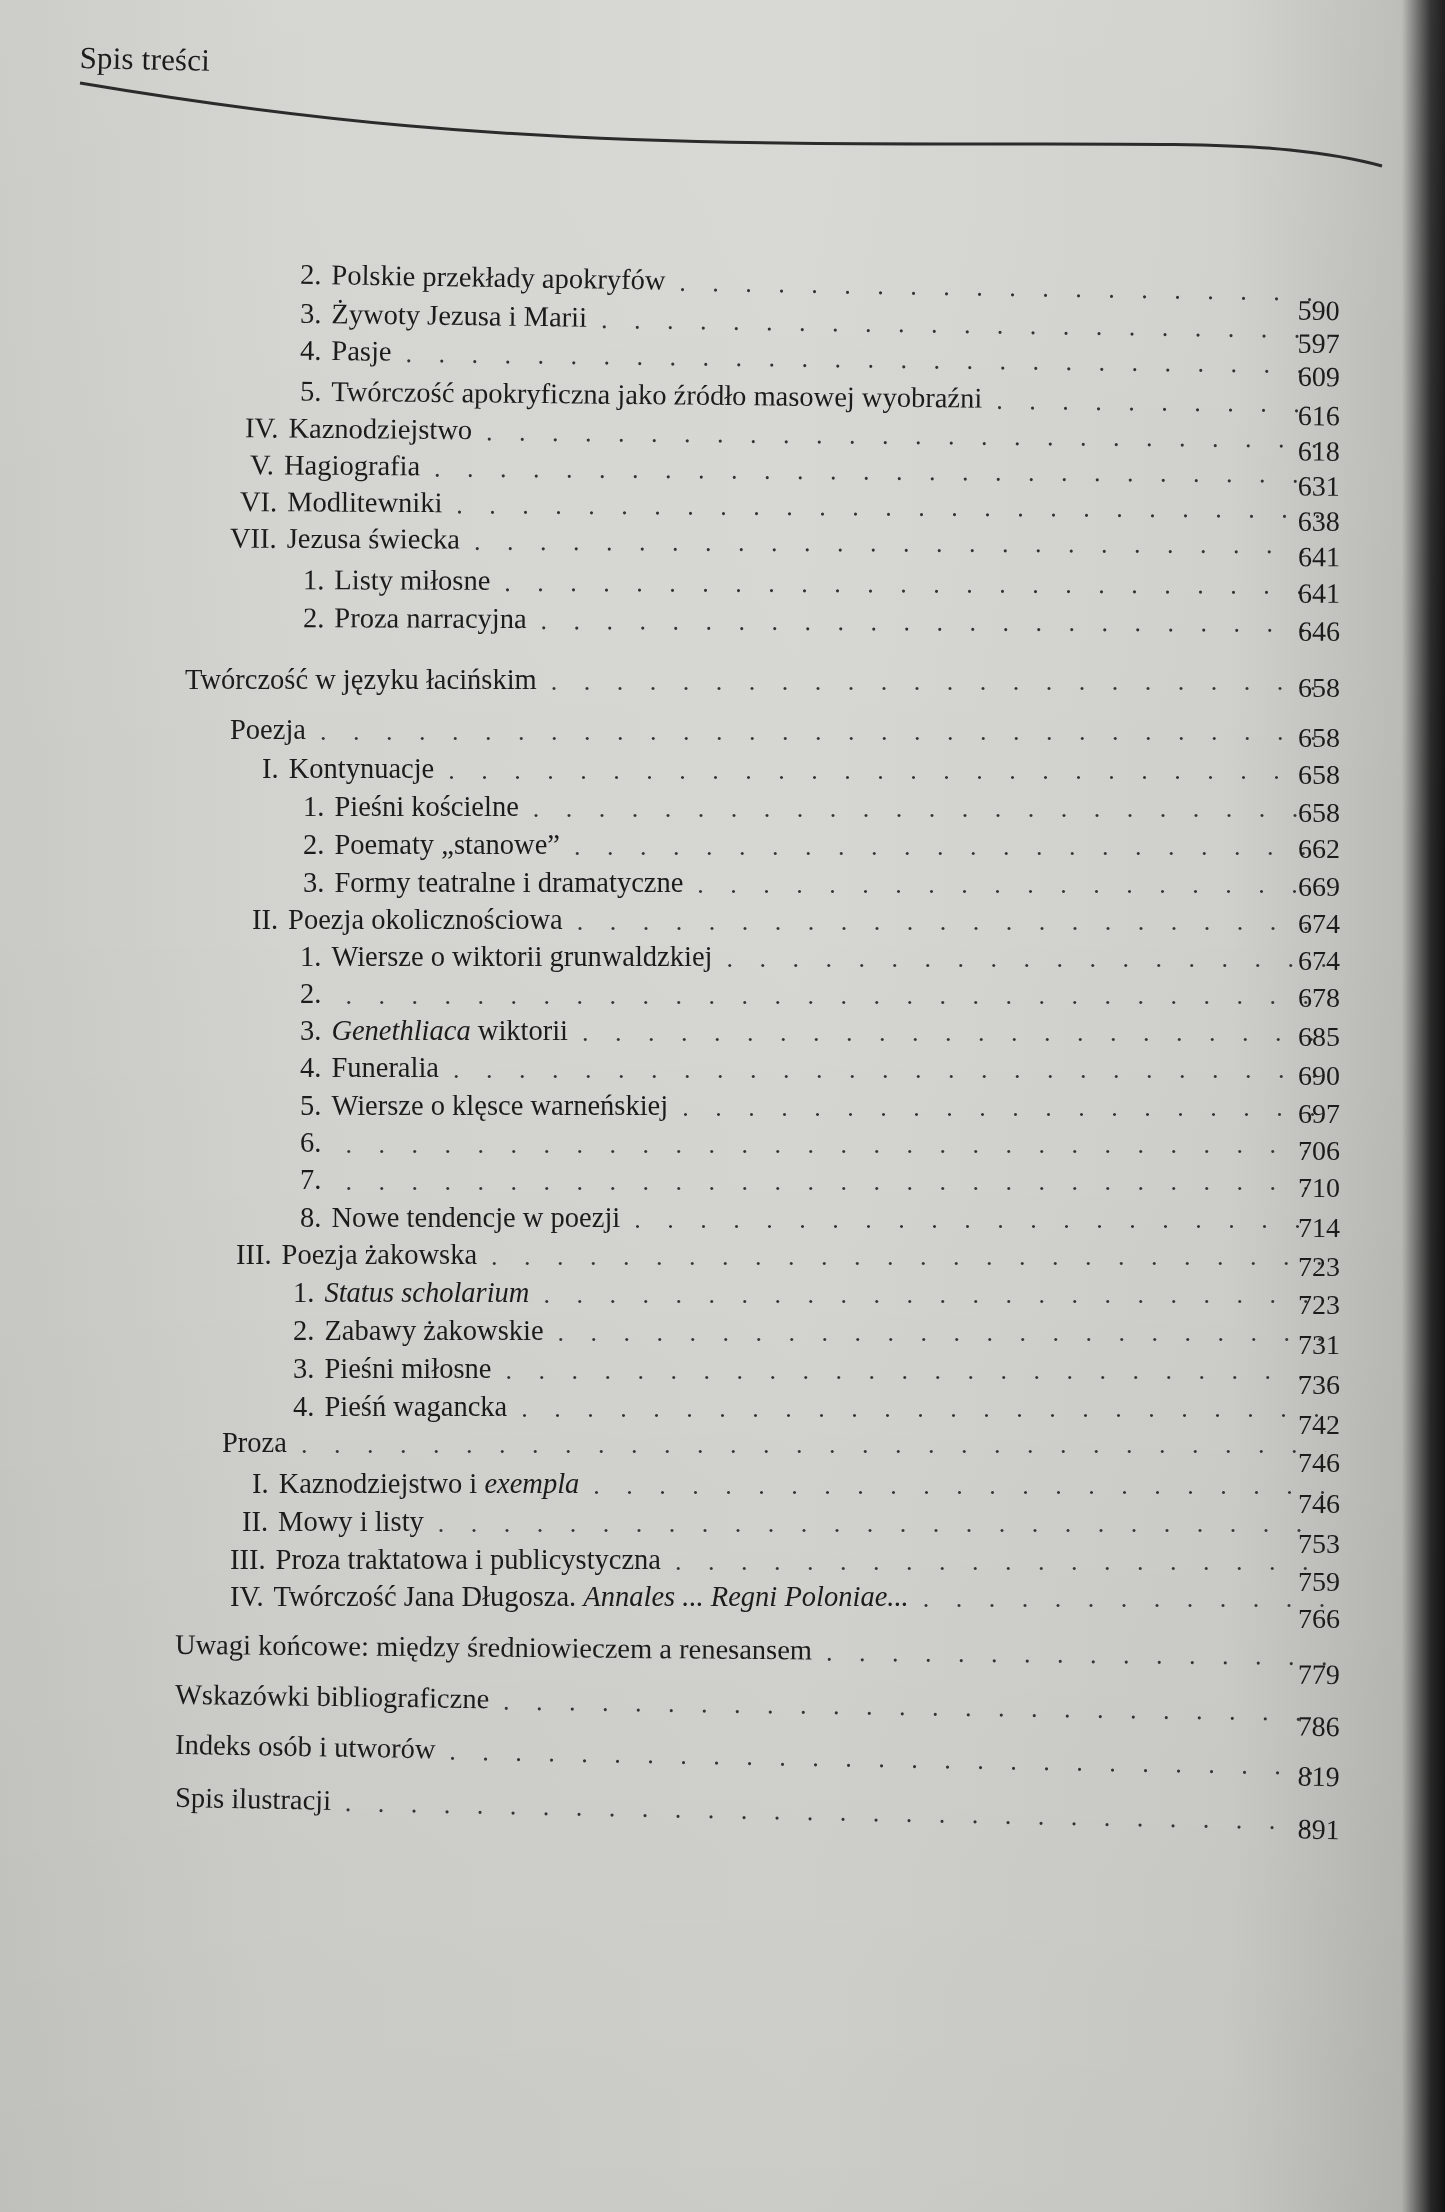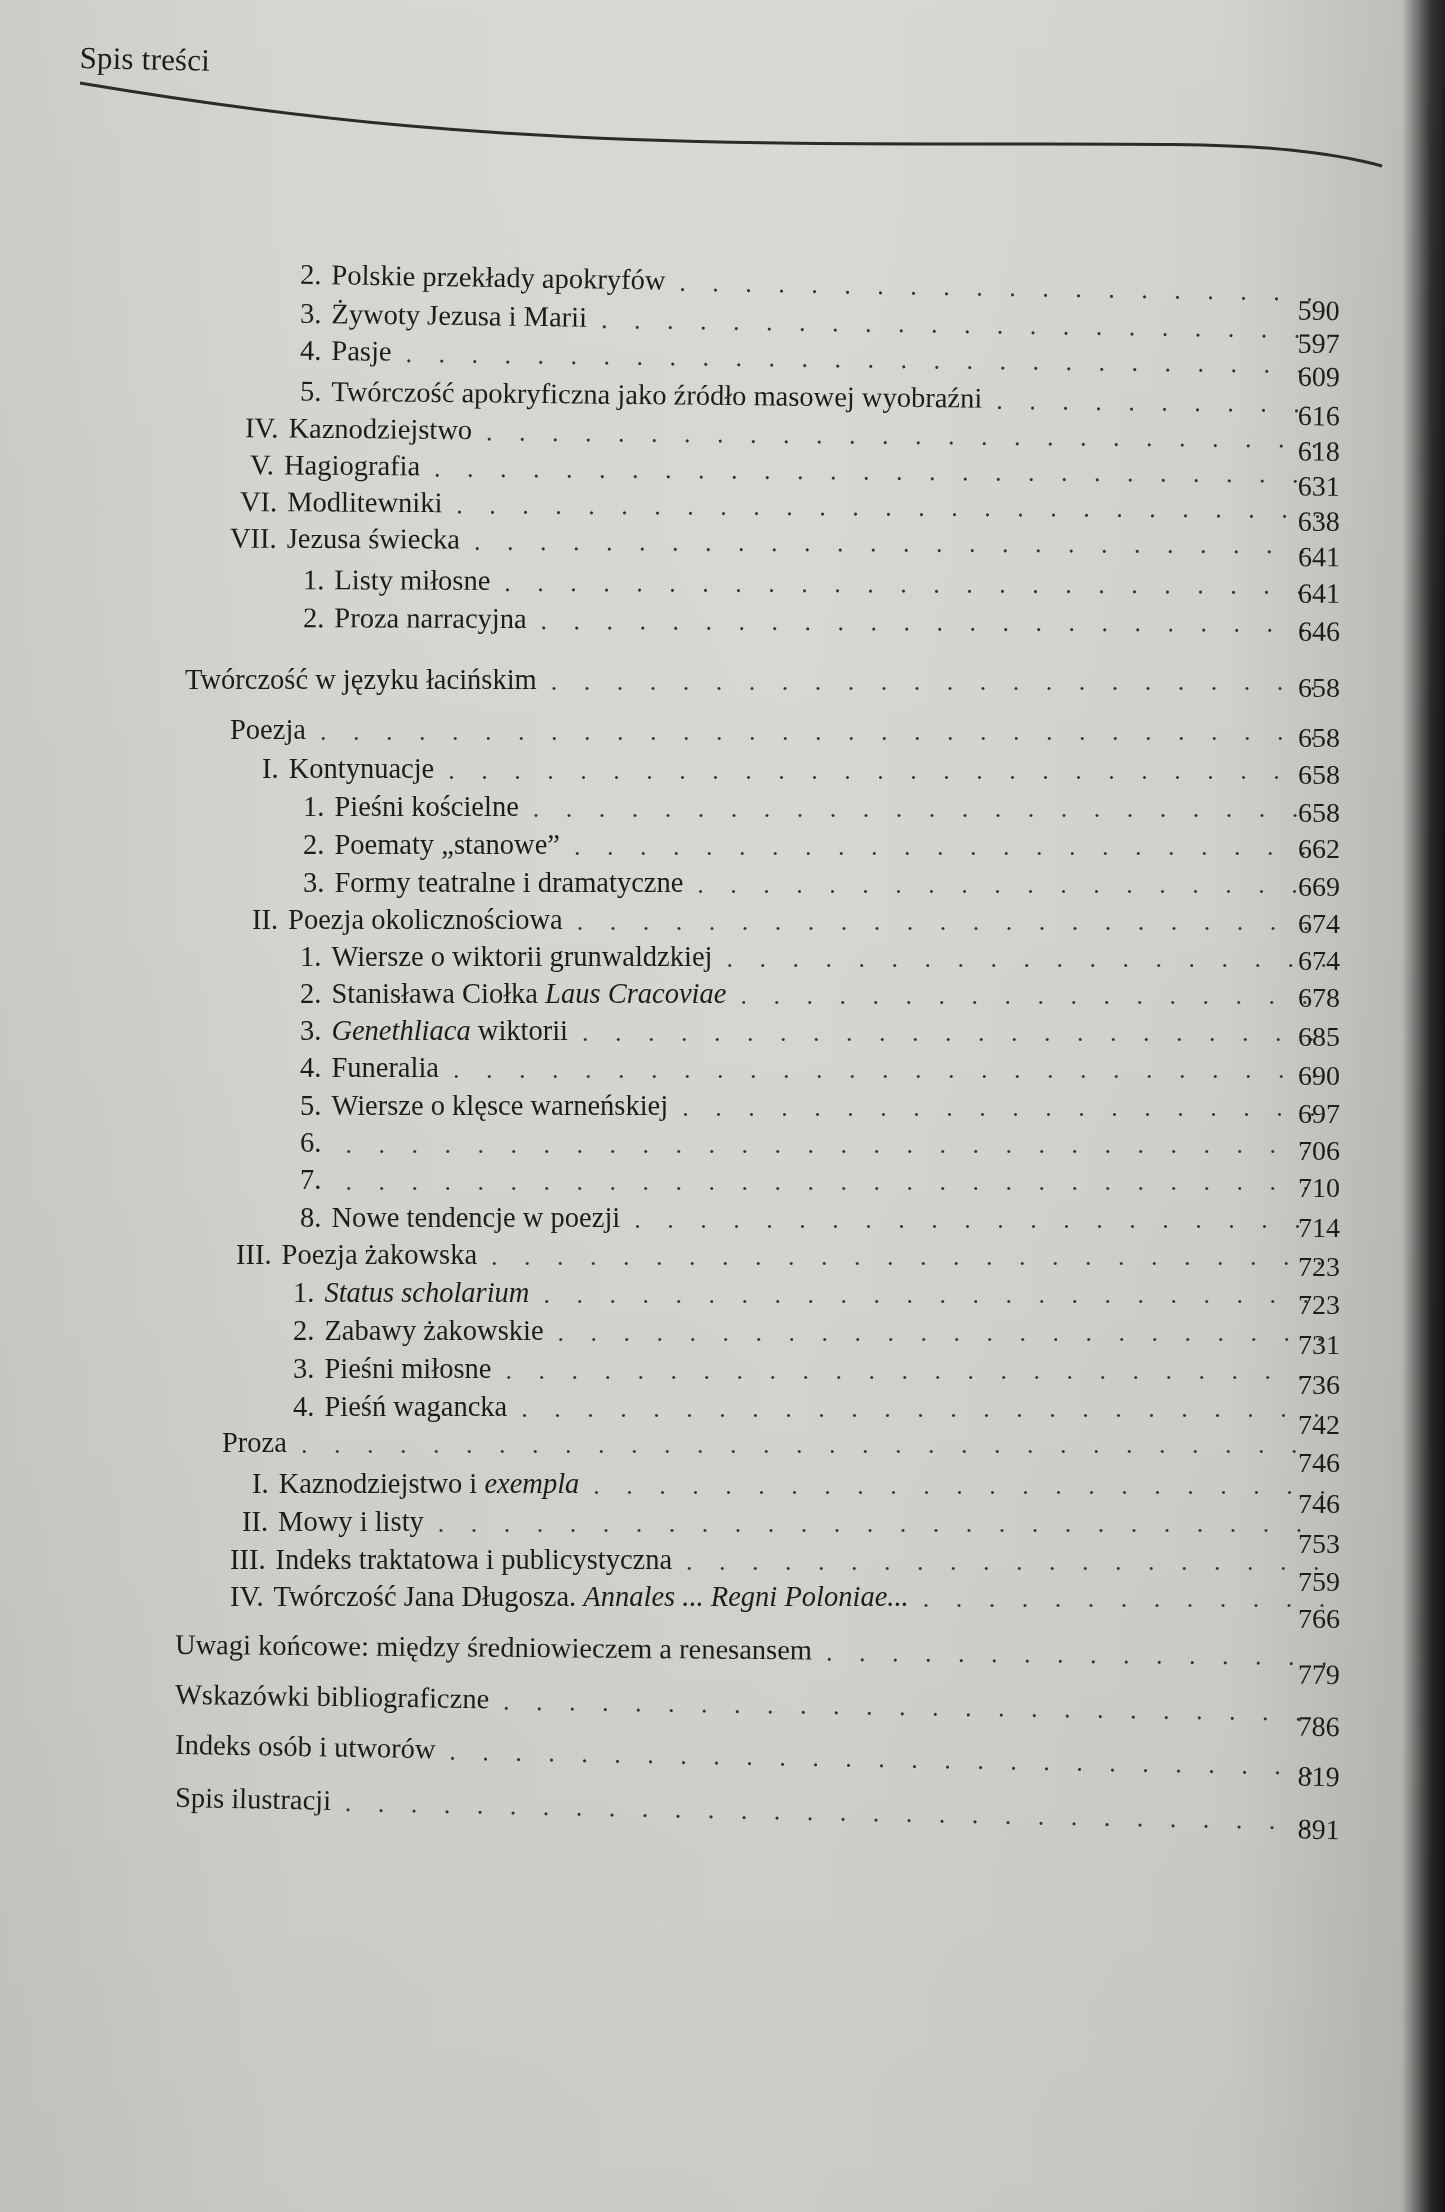--- a/index.html
+++ b/index.html
@@ -173,21 +173,20 @@
 
   <div class="entry" style="left:300px; top:940px; width:1040px;">
     <span class="num">1.</span>
     <span class="title">Wiersze o wiktorii grunwaldzkiej</span>
     <span class="dots">. . . . . . . . . . . . . . . . . . . . . . . . . . . . . . . . . . . . . . . . . . . . . . . . . . . . . . . . . . . . . . . . . . . . . . . . . . .</span>
     <span class="page" style="top:4px;">674</span>
   </div>
 
   <div class="entry" style="left:300px; top:977px; width:1040px;">
     <span class="num">2.</span>
-    <span class="title"><span>Stanisława Ciołka </span><i>Laus Cracoviae</i><span></span></span>
     <span class="dots">. . . . . . . . . . . . . . . . . . . . . . . . . . . . . . . . . . . . . . . . . . . . . . . . . . . . . . . . . . . . . . . . . . . . . . . . . . .</span>
     <span class="page" style="top:4px;">678</span>
   </div>
 
   <div class="entry" style="left:300px; top:1014px; width:1040px;">
     <span class="num">3.</span>
     <span class="title"><span></span><i>Genethliaca</i><span> wiktorii</span></span>
     <span class="dots">. . . . . . . . . . . . . . . . . . . . . . . . . . . . . . . . . . . . . . . . . . . . . . . . . . . . . . . . . . . . . . . . . . . . . . . . . . .</span>
     <span class="page" style="top:6px;">685</span>
   </div>
@@ -275,21 +274,21 @@
 
   <div class="entry" style="left:242px; top:1505px; width:1098px;">
     <span class="num">II.</span>
     <span class="title">Mowy i listy</span>
     <span class="dots">. . . . . . . . . . . . . . . . . . . . . . . . . . . . . . . . . . . . . . . . . . . . . . . . . . . . . . . . . . . . . . . . . . . . . . . . . . .</span>
     <span class="page" style="top:22px;">753</span>
   </div>
 
   <div class="entry" style="left:230px; top:1543px; width:1110px;">
     <span class="num">III.</span>
-    <span class="title">Indeks traktatowa i publicystyczna</span>
+    <span class="title">Proza traktatowa i publicystyczna</span>
     <span class="dots">. . . . . . . . . . . . . . . . . . . . . . . . . . . . . . . . . . . . . . . . . . . . . . . . . . . . . . . . . . . . . . . . . . . . . . . . . . .</span>
     <span class="page" style="top:22px;">759</span>
   </div>
 
   <div class="entry" style="left:230px; top:1580px; width:1110px;">
     <span class="num">IV.</span>
     <span class="title"><span>Twórczość Jana Długosza. </span><i>Annales ... Regni Poloniae...</i><span></span></span>
     <span class="dots">. . . . . . . . . . . . . . . . . . . . . . . . . . . . . . . . . . . . . . . . . . . . . . . . . . . . . . . . . . . . . . . . . . . . . . . . . . .</span>
     <span class="page" style="top:22px;">766</span>
   </div>

